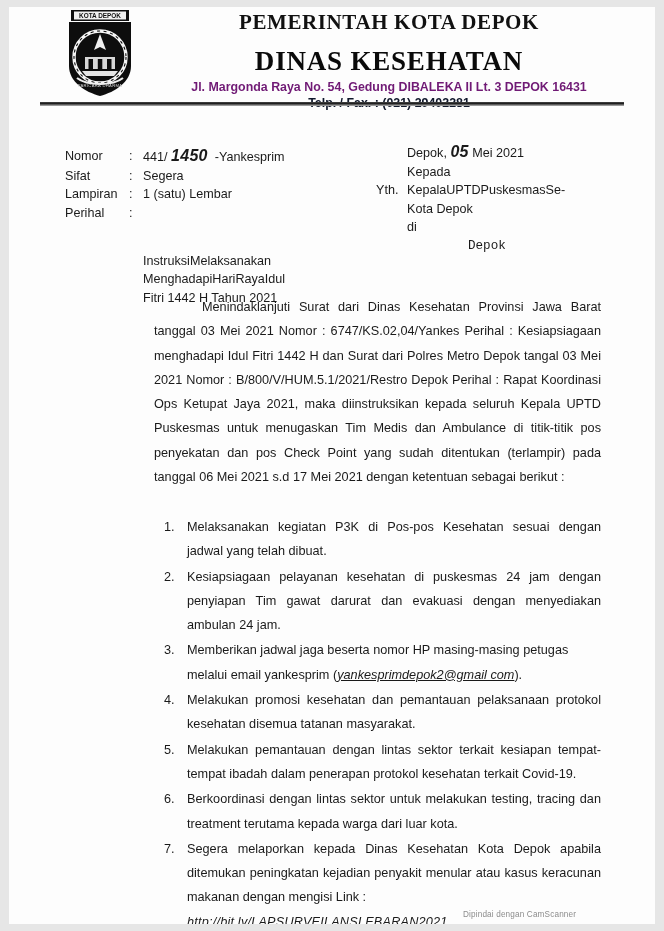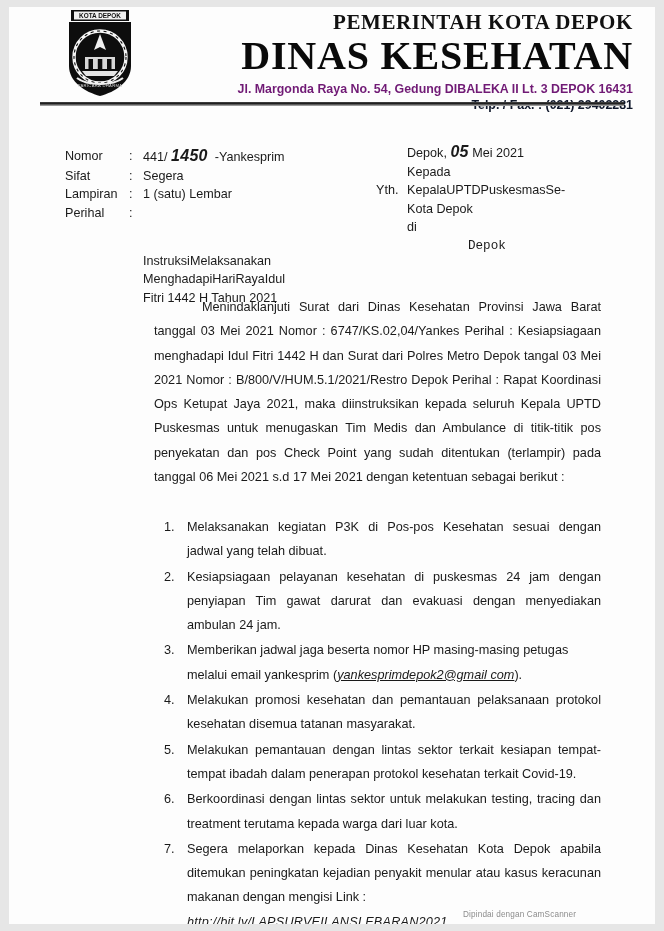--- a/index.html
+++ b/index.html
@@ -46,39 +46,39 @@
     width: 74px;
     height: 88px;
   }
   .crest svg { display: block; }
 
   .lh-text {
     position: absolute;
     left: 136px;
     right: 22px;
     top: 4px;
-    text-align: right;
+    text-align: center;
   }
   .lh-line1 {
     font-family: "Liberation Serif", serif;
     font-weight: bold;
     font-size: 21px;
     letter-spacing: 0.6px;
     color: #111;
     line-height: 1.08;
     white-space: nowrap;
   }
   .lh-line2 {
     font-family: "Liberation Serif", serif;
     font-weight: bold;
-    font-size: 40px;
+    font-size: 27px;
     letter-spacing: 0.8px;
     color: #0a0a0a;
     line-height: 1.1;
-    margin-top: 0;
+    margin-top: 13px;
     white-space: nowrap;
   }
   .lh-addr {
     font-family: "Liberation Sans", sans-serif;
     font-weight: bold;
     font-size: 12.4px;
     color: #701a75;
     margin-top: 4px;
     line-height: 1.28;
     white-space: nowrap;

